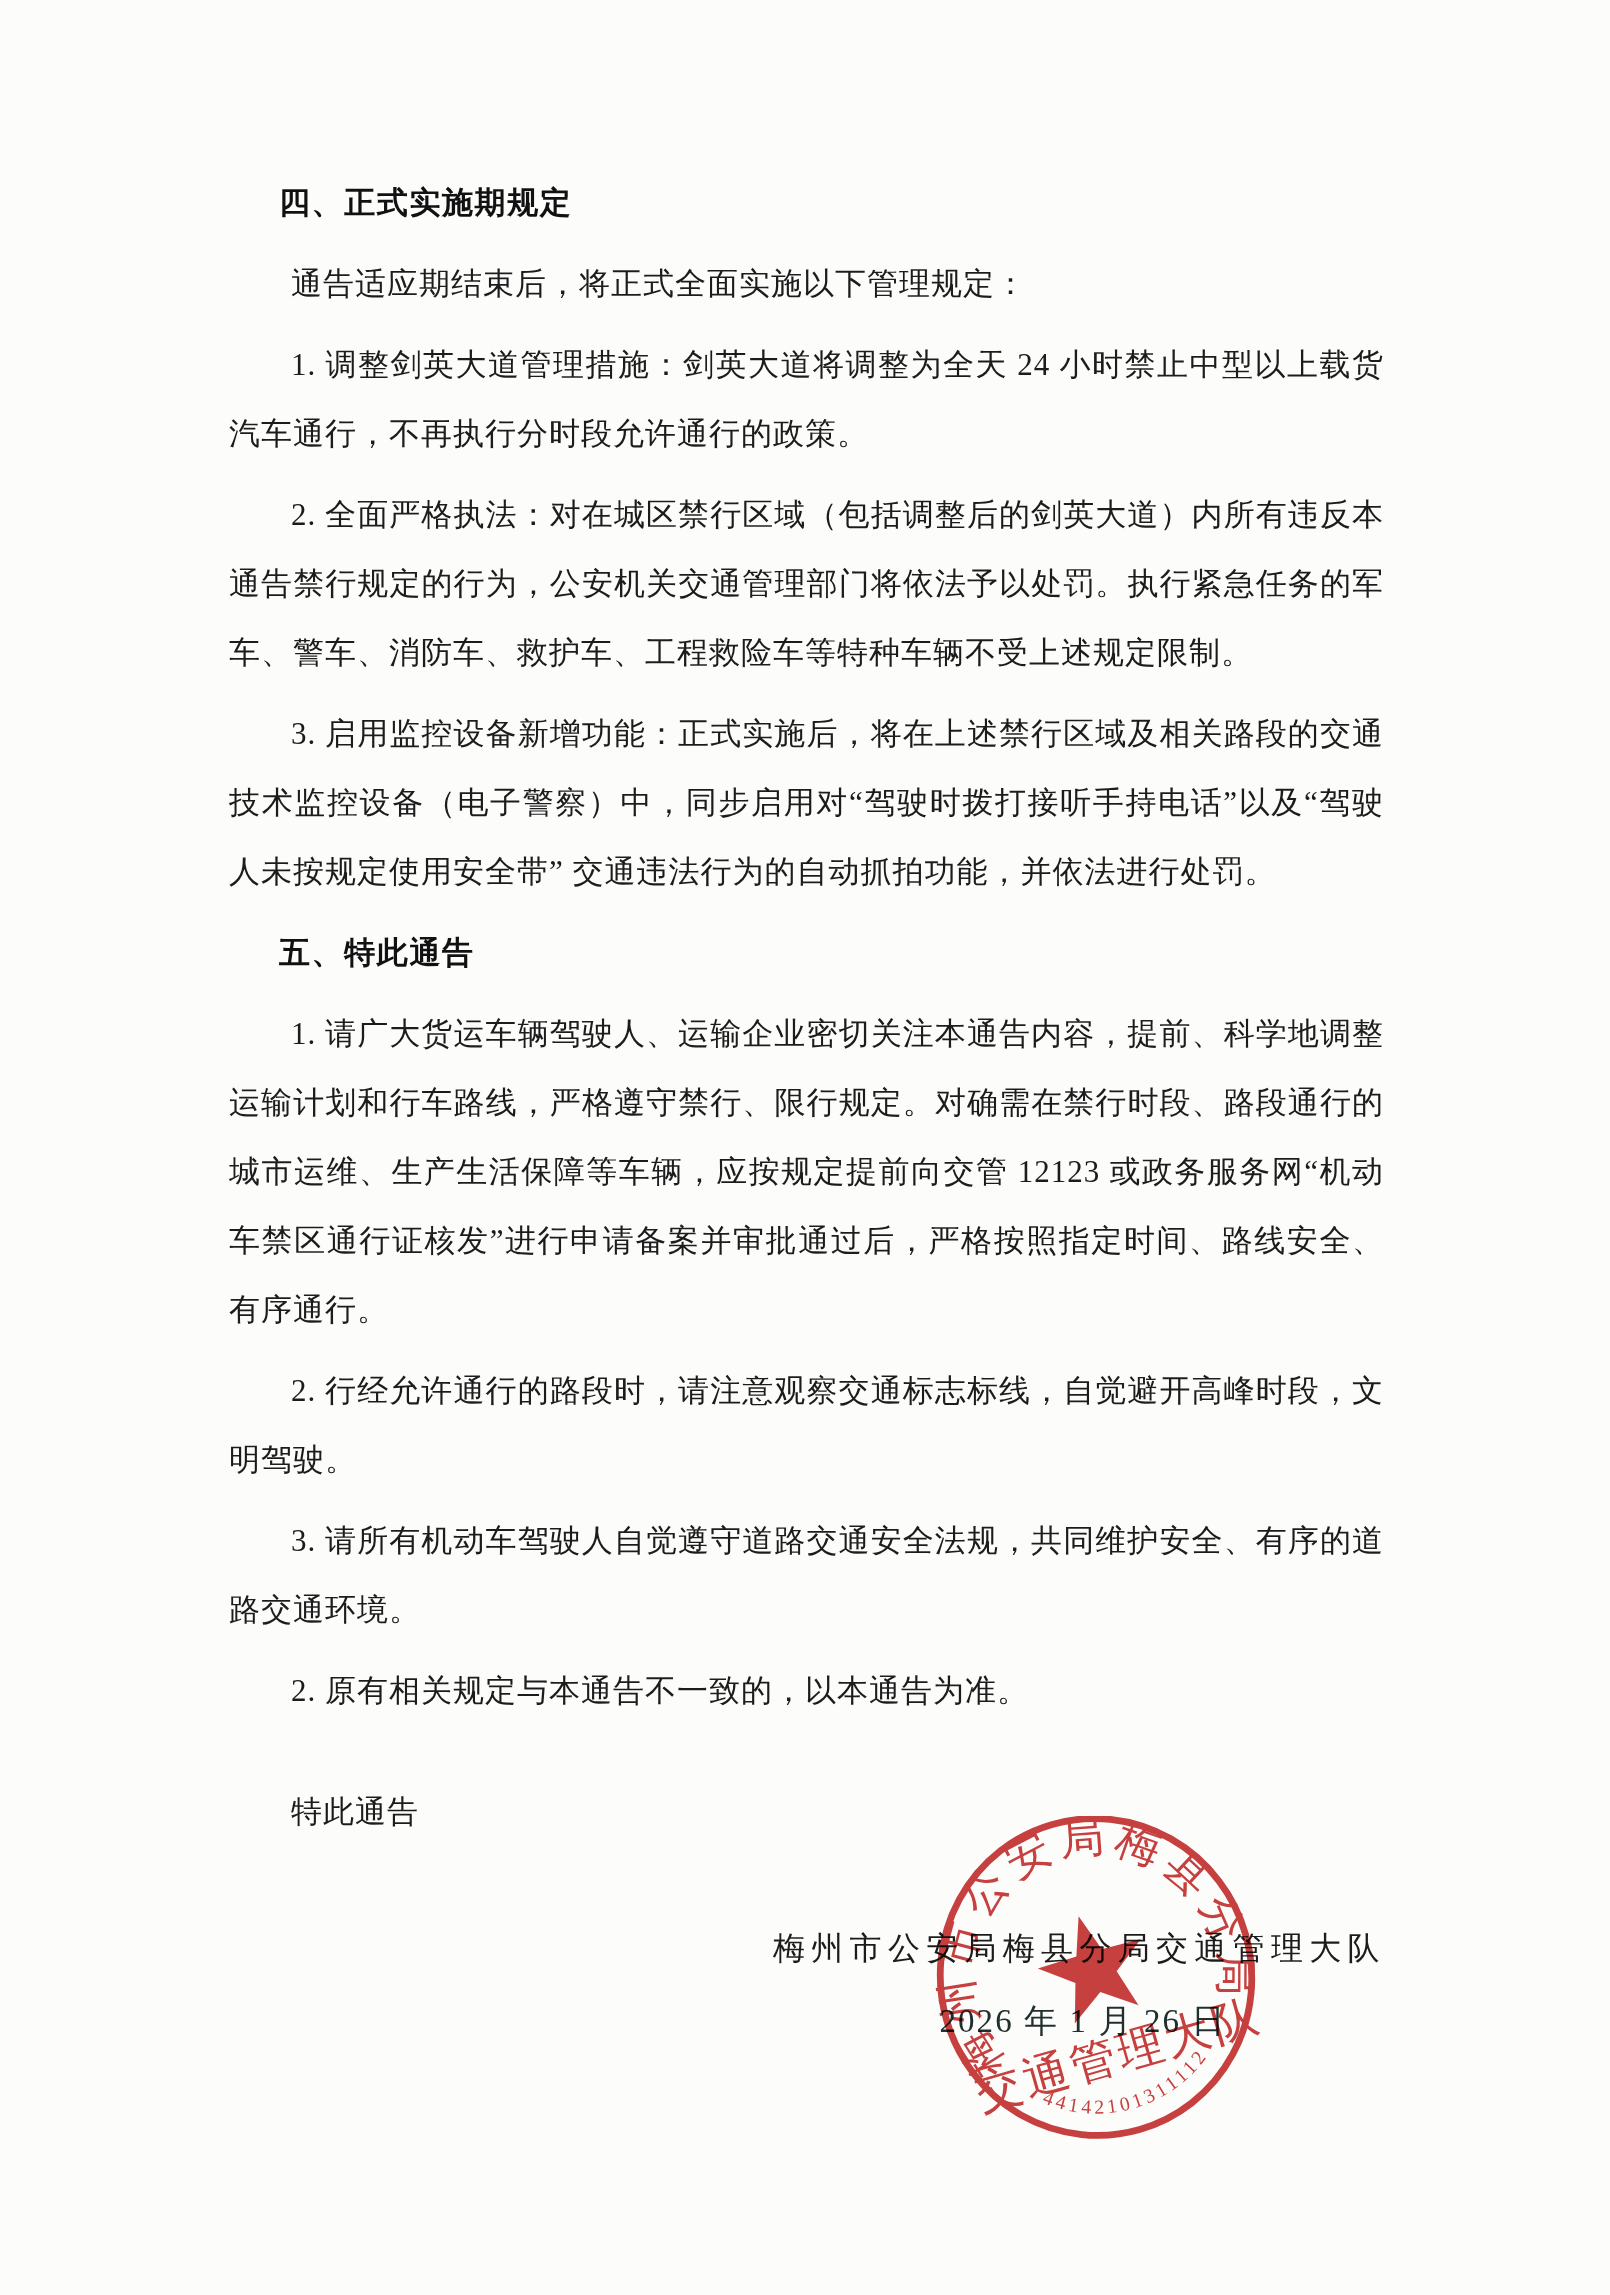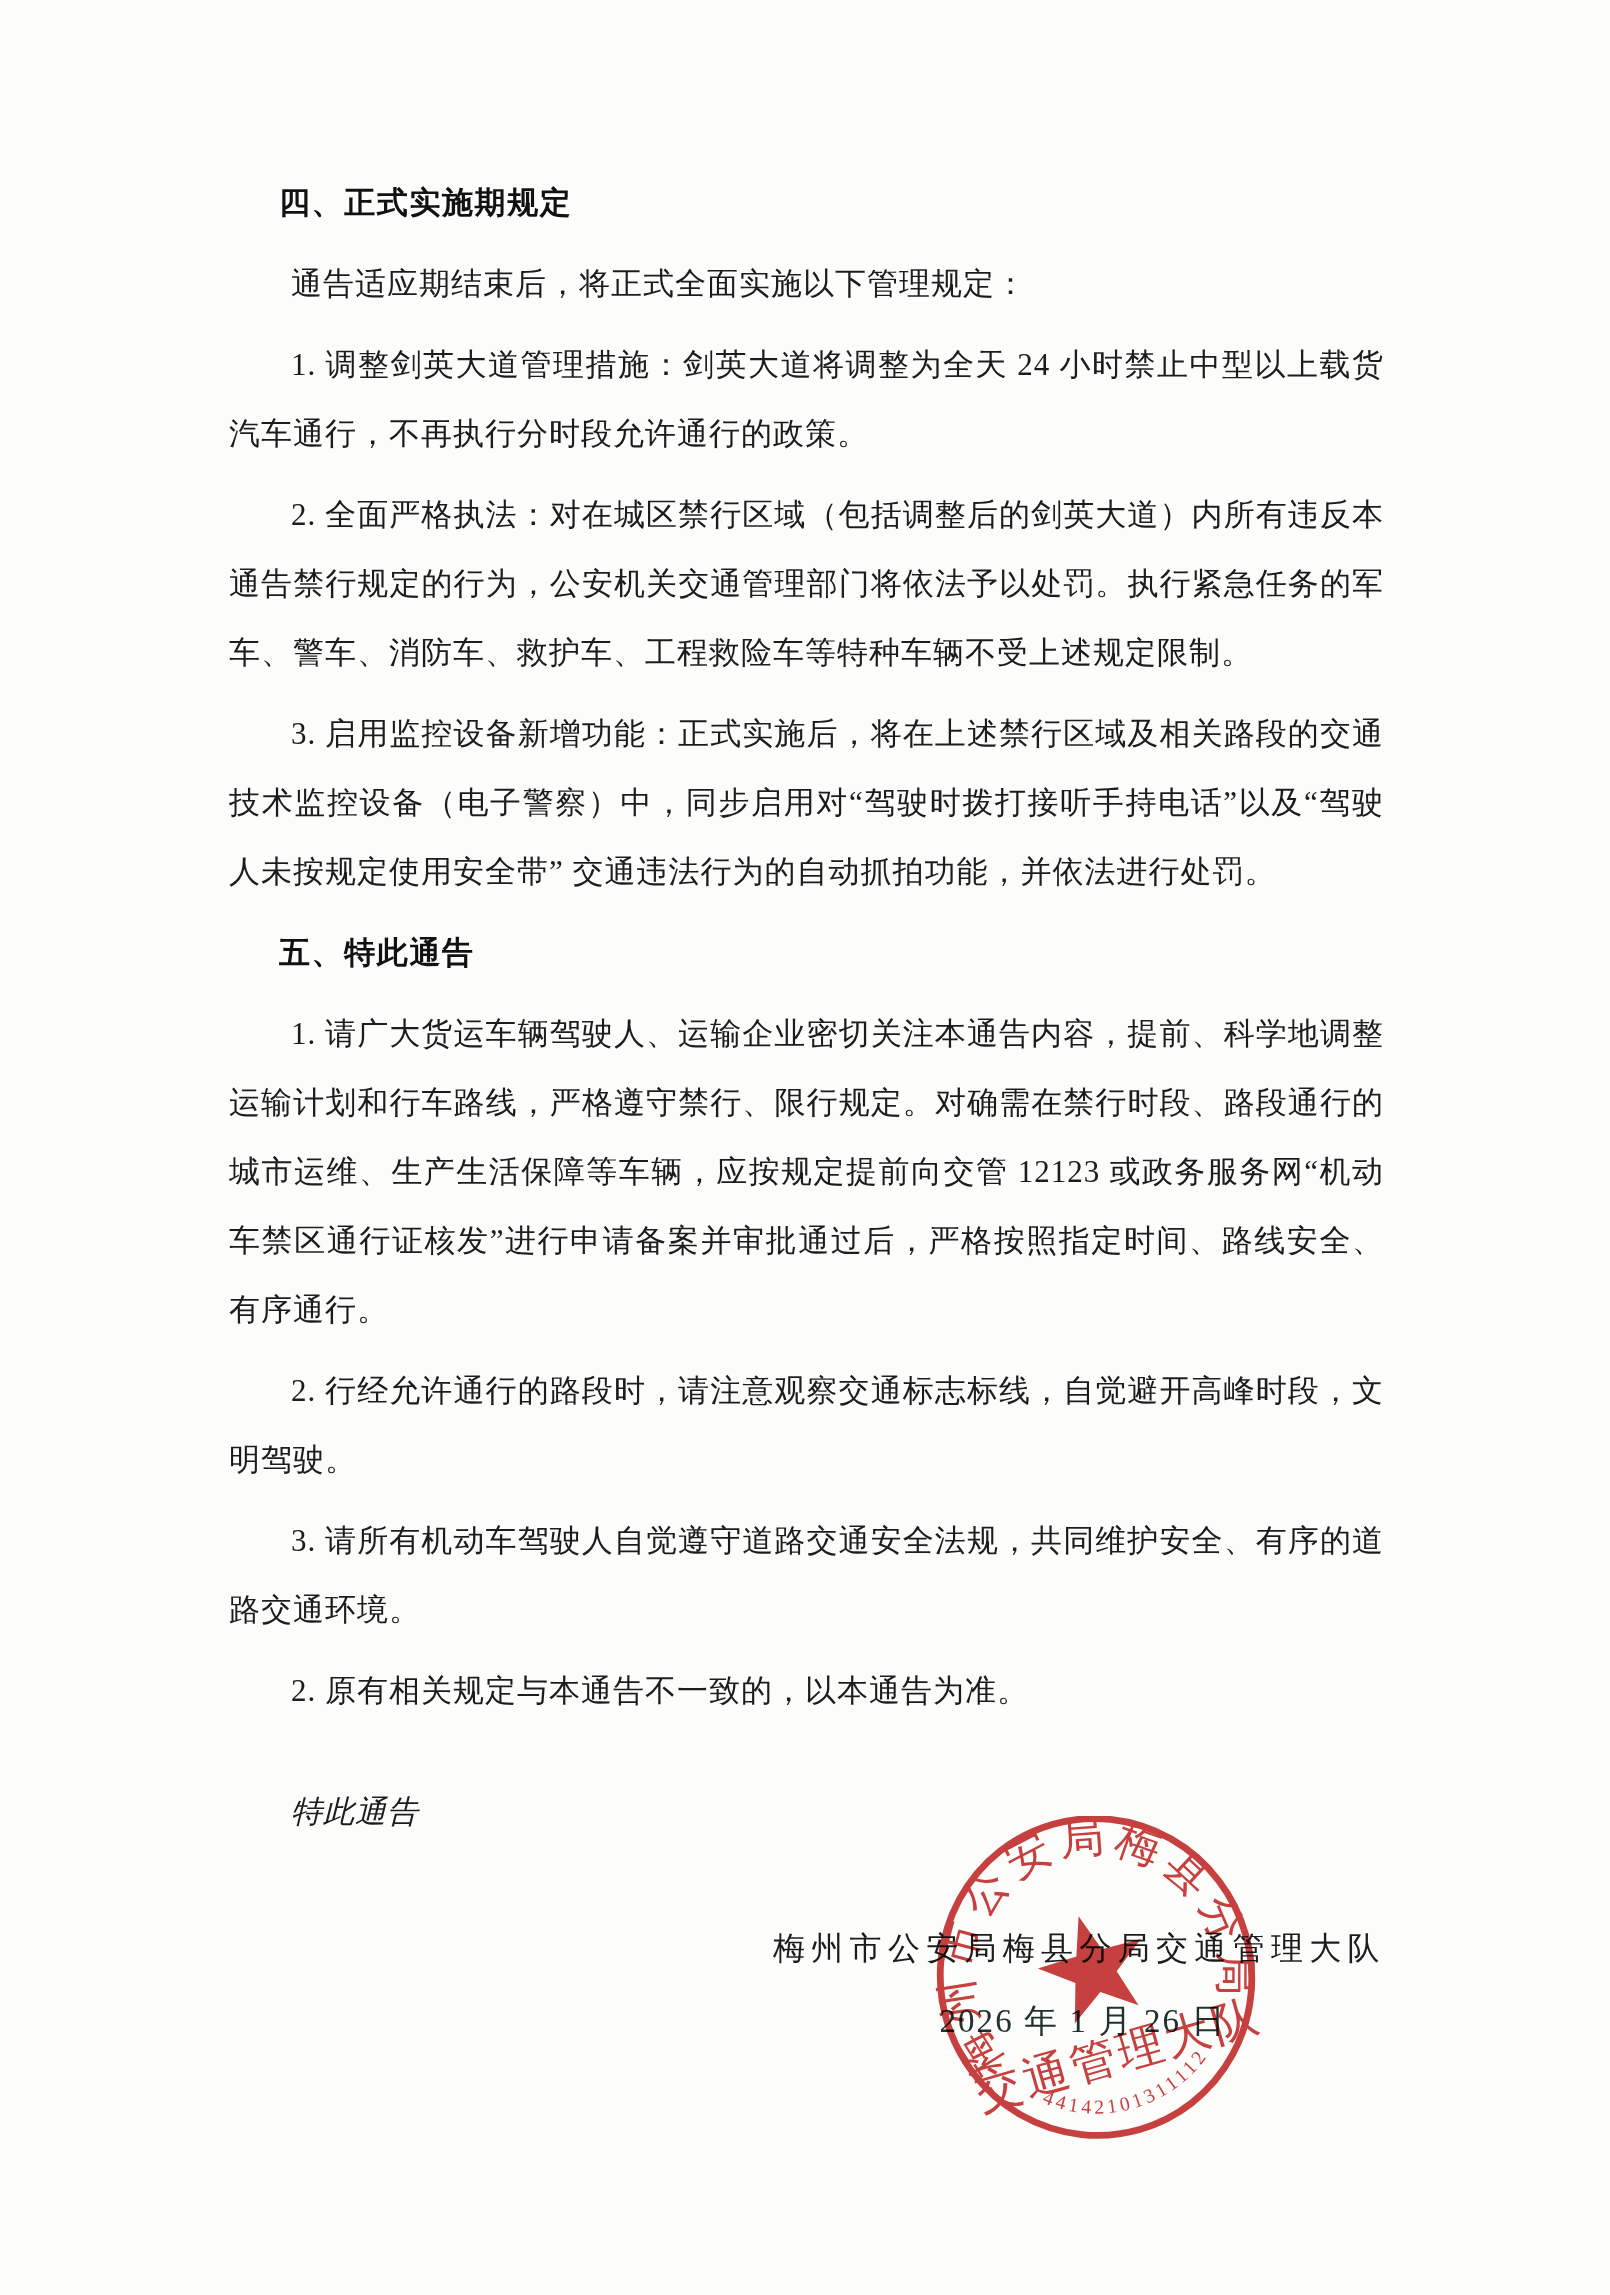--- a/index.html
+++ b/index.html
@@ -37,21 +37,20 @@
     font-size: 31px;
     line-height: 69px;
     text-indent: 2em;
     font-weight: 700;
     letter-spacing: 1.6px;
     font-family: "Liberation Sans", "DejaVu Sans", sans-serif;
     color: #111;
   }
   .closing {
     margin-top: 52px !important;
-    font-style: italic;
   }
   .signature {
     position: absolute;
     top: 1927px;
     left: 773px;
     width: 574px;
     text-align: center;
     font-size: 32px;
     letter-spacing: 6.3px;
     color: #1c1c1c;

